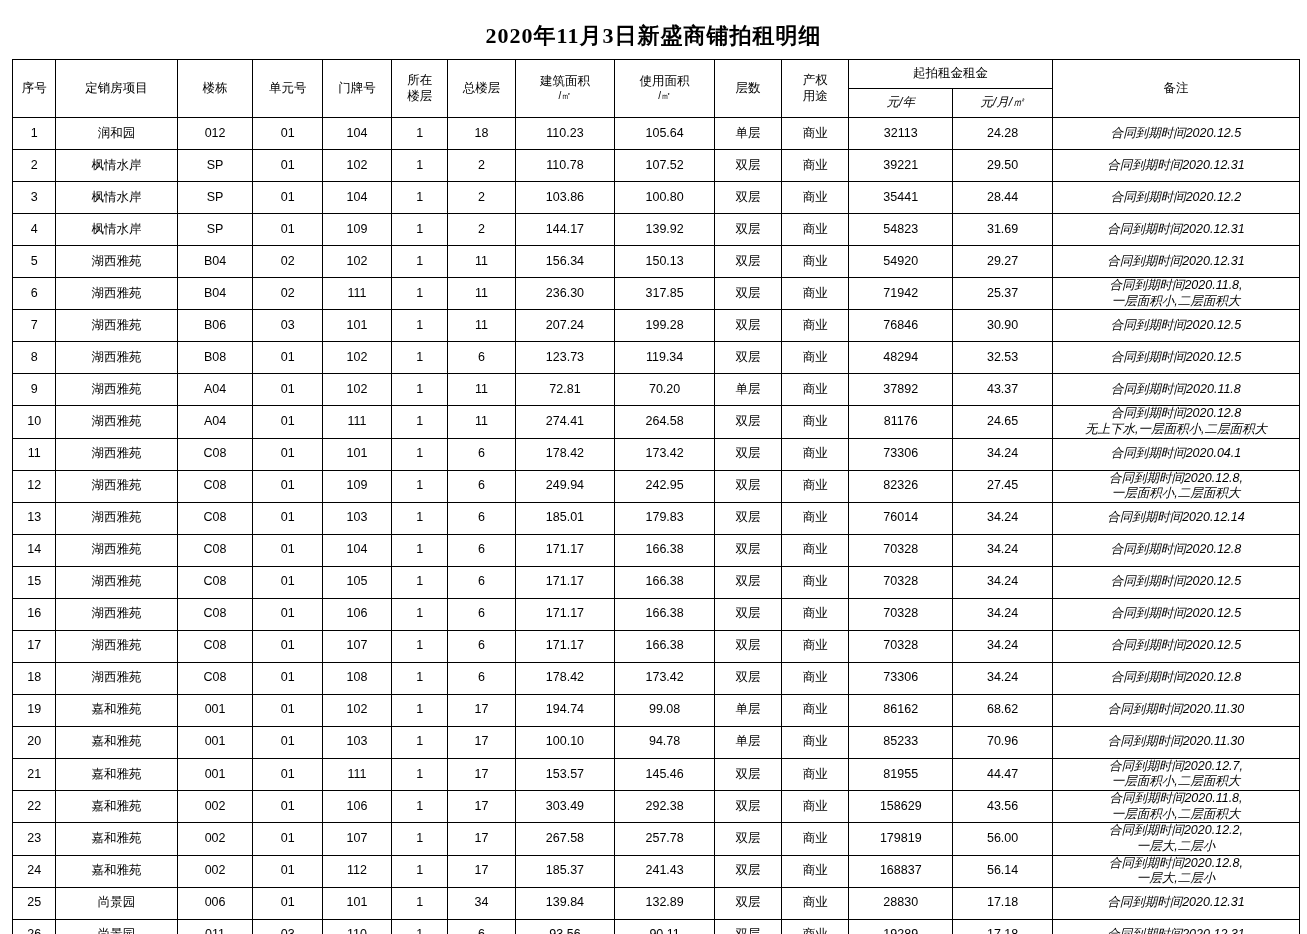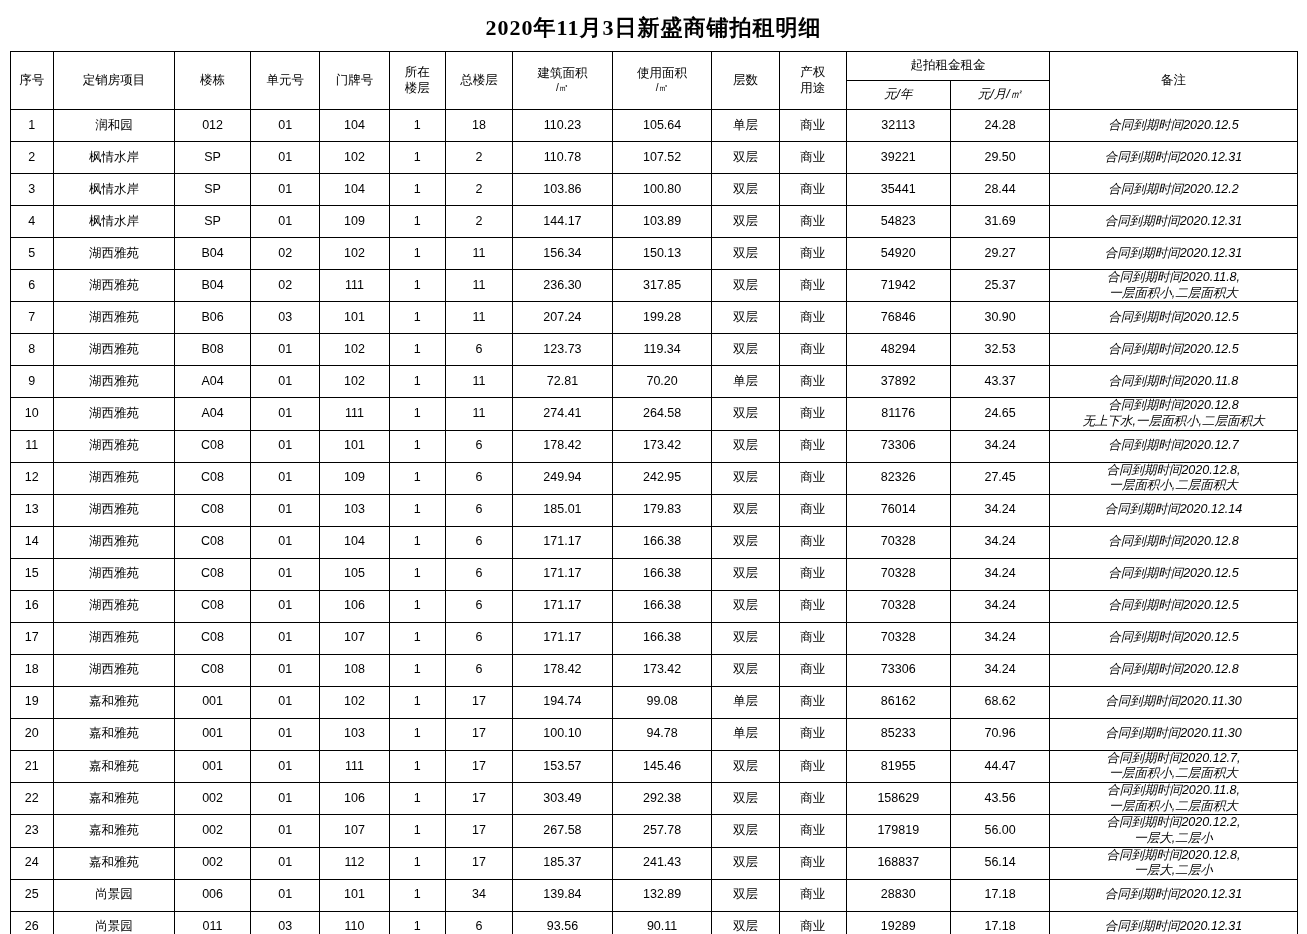--- a/index.html
+++ b/index.html
@@ -11,21 +11,21 @@
     width: 1307px;
     height: 934px;
     font-family: "Liberation Sans", sans-serif;
     color: #000000;
   }
   .page {
     position: relative;
     width: 1307px;
     height: 934px;
     box-sizing: border-box;
-    padding: 4px;
+    padding: 12px;
   }
   .doc-title {
     text-align: center;
     font-family: "Liberation Serif", serif;
     font-size: 22px;
     font-weight: bold;
     letter-spacing: 1px;
     padding-top: 9px;
     padding-bottom: 8px;
   }
@@ -193,21 +193,21 @@
         </tr>
         <tr>
           <td class="idx">4</td>
           <td class="proj">枫情水岸</td>
           <td>SP</td>
           <td>01</td>
           <td>109</td>
           <td>1</td>
           <td>2</td>
           <td>144.17</td>
-          <td>103.89</td>
+          <td>139.92</td>
           <td>双层</td>
           <td>商业</td>
           <td>54823</td>
           <td>31.69</td>
           <td class="remark">合同到期时间2020.12.31</td>
         </tr>
         <tr>
           <td class="idx">5</td>
           <td class="proj">湖西雅苑</td>
           <td>B04</td>
@@ -312,21 +312,21 @@
           <td>01</td>
           <td>101</td>
           <td>1</td>
           <td>6</td>
           <td>178.42</td>
           <td>173.42</td>
           <td>双层</td>
           <td>商业</td>
           <td>73306</td>
           <td>34.24</td>
-          <td class="remark">合同到期时间2020.12.7</td>
+          <td class="remark">合同到期时间2020.04.1</td>
         </tr>
         <tr>
           <td class="idx">12</td>
           <td class="proj">湖西雅苑</td>
           <td>C08</td>
           <td>01</td>
           <td>109</td>
           <td>1</td>
           <td>6</td>
           <td>249.94</td>

